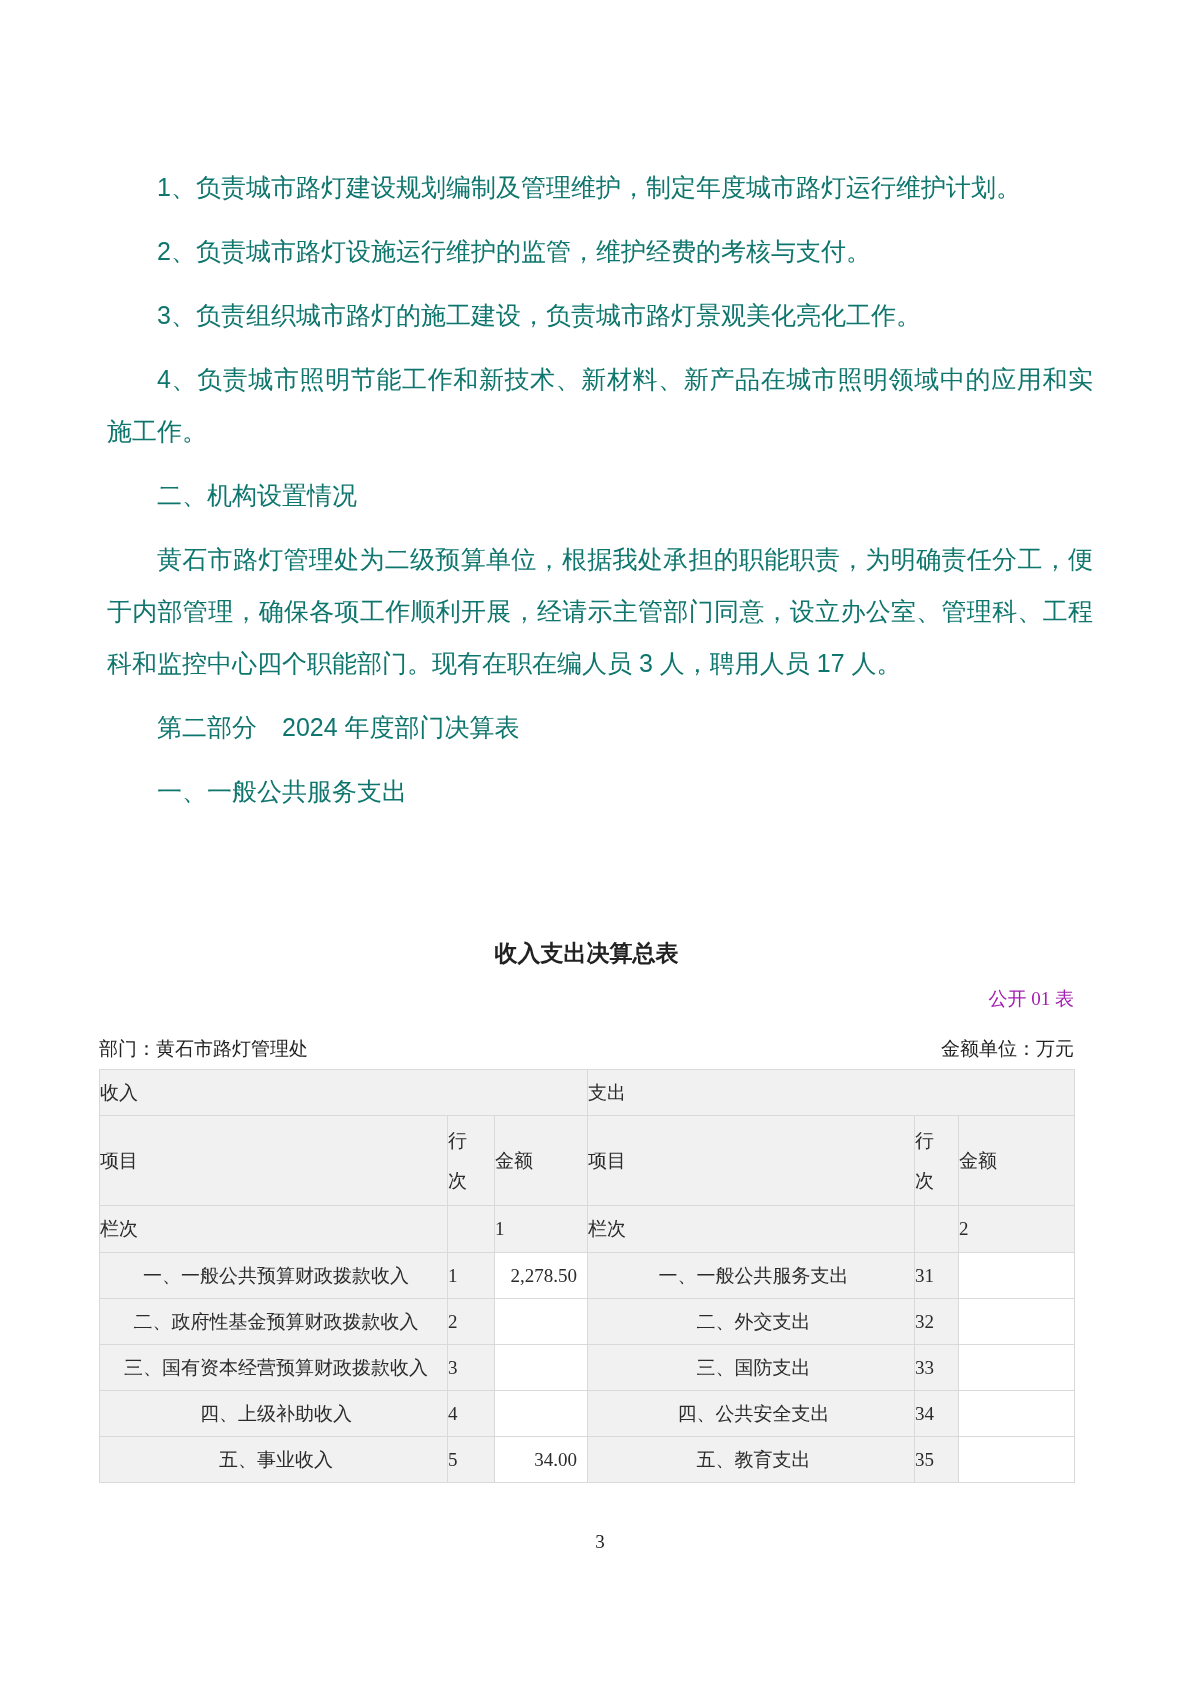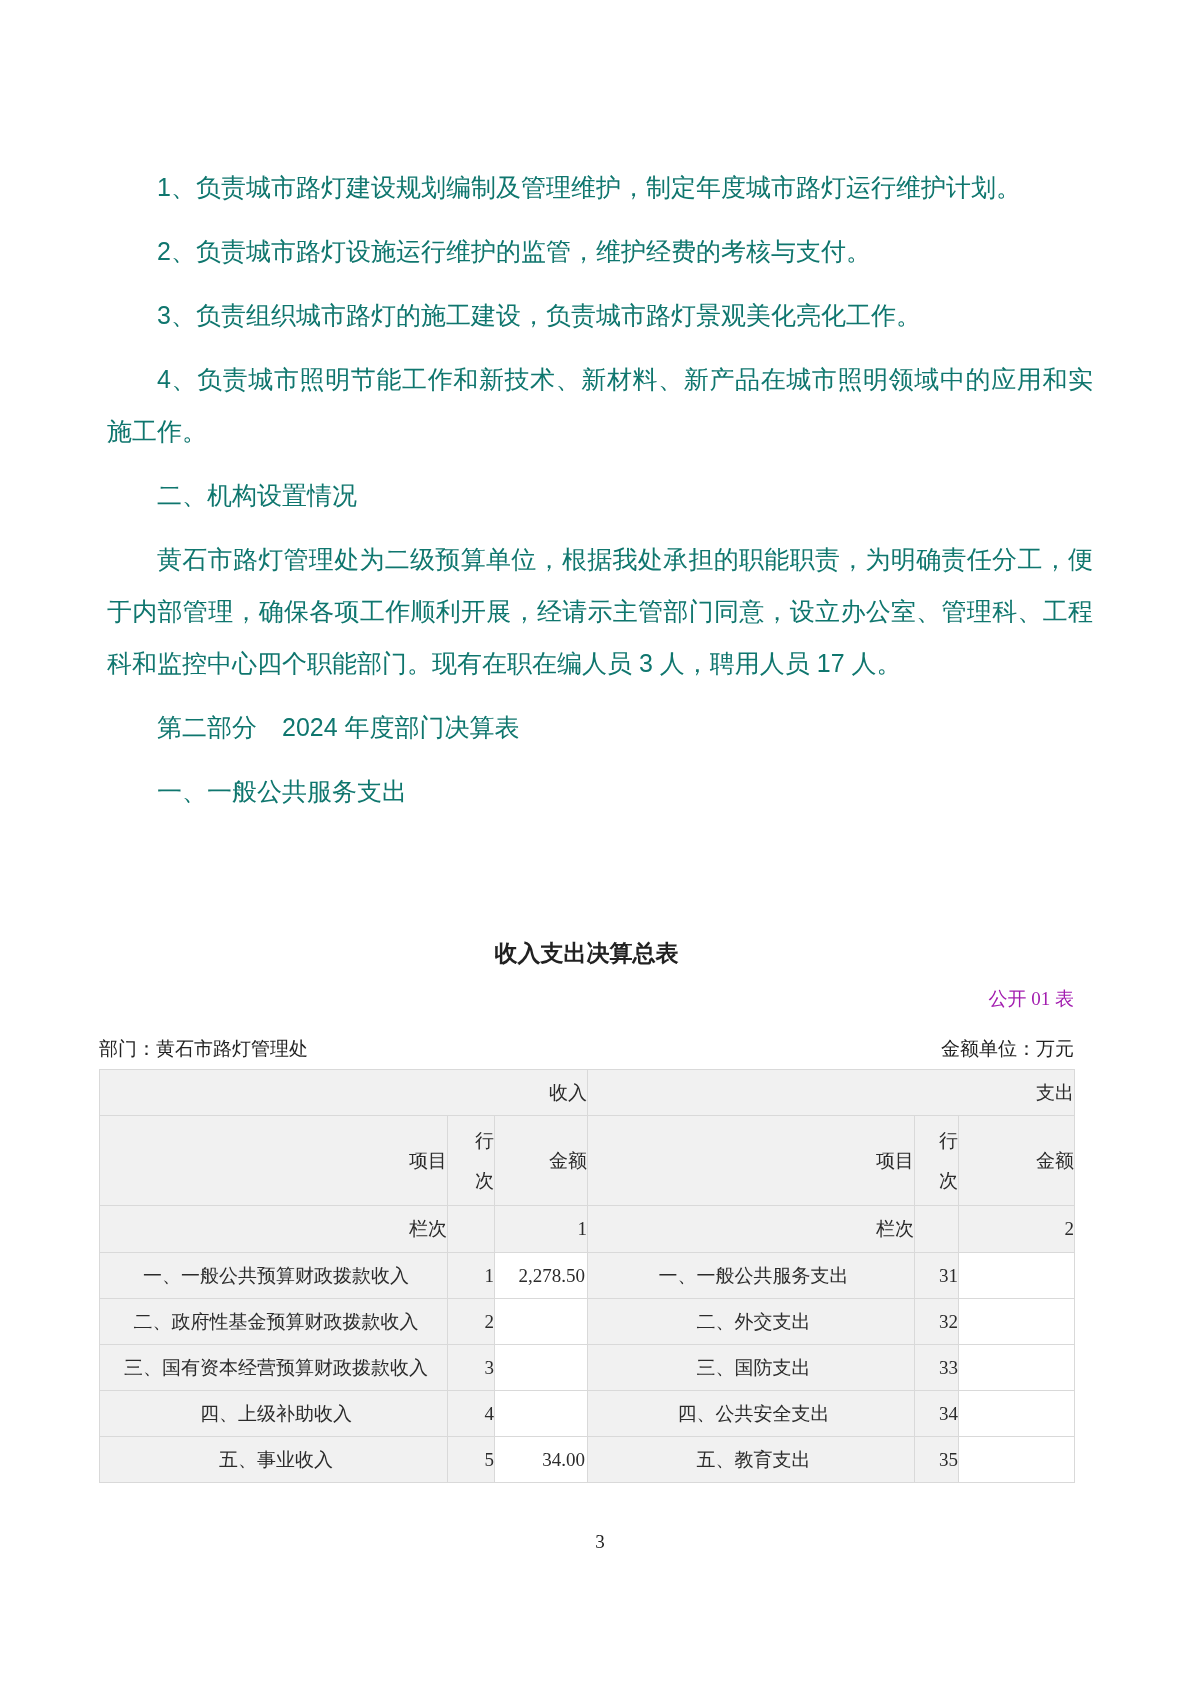--- a/index.html
+++ b/index.html
@@ -65,38 +65,38 @@
   table.budget {
     border-collapse: collapse;
     table-layout: fixed;
     width: 975px;
     font-size: 19px;
     color: #2b2b2b;
   }
   table.budget td {
     border: 1px solid #d9d9d9;
     background: #f1f1f1;
-    text-align: right;
+    text-align: left;
     vertical-align: middle;
     padding: 0;
     height: 45px;
     overflow: hidden;
     white-space: nowrap;
   }
   table.budget tr.row-top td { height: 45px; }
   table.budget tr.row-sub td { height: 89px; }
   table.budget tr.row-lan td { height: 46px; }
   table.budget td.cell-item {
     text-align: center;
     padding-left: 5px;
   }
   table.budget td.cell-amount-data {
     background: #ffffff;
     text-align: right;
-    padding-right: 2px;
+    padding-right: 10px;
   }
   .stack span {
     display: block;
     line-height: 40px;
   }
   .page-number {
     margin-top: 46px;
     text-align: center;
     font-size: 19px;
     line-height: 26px;

